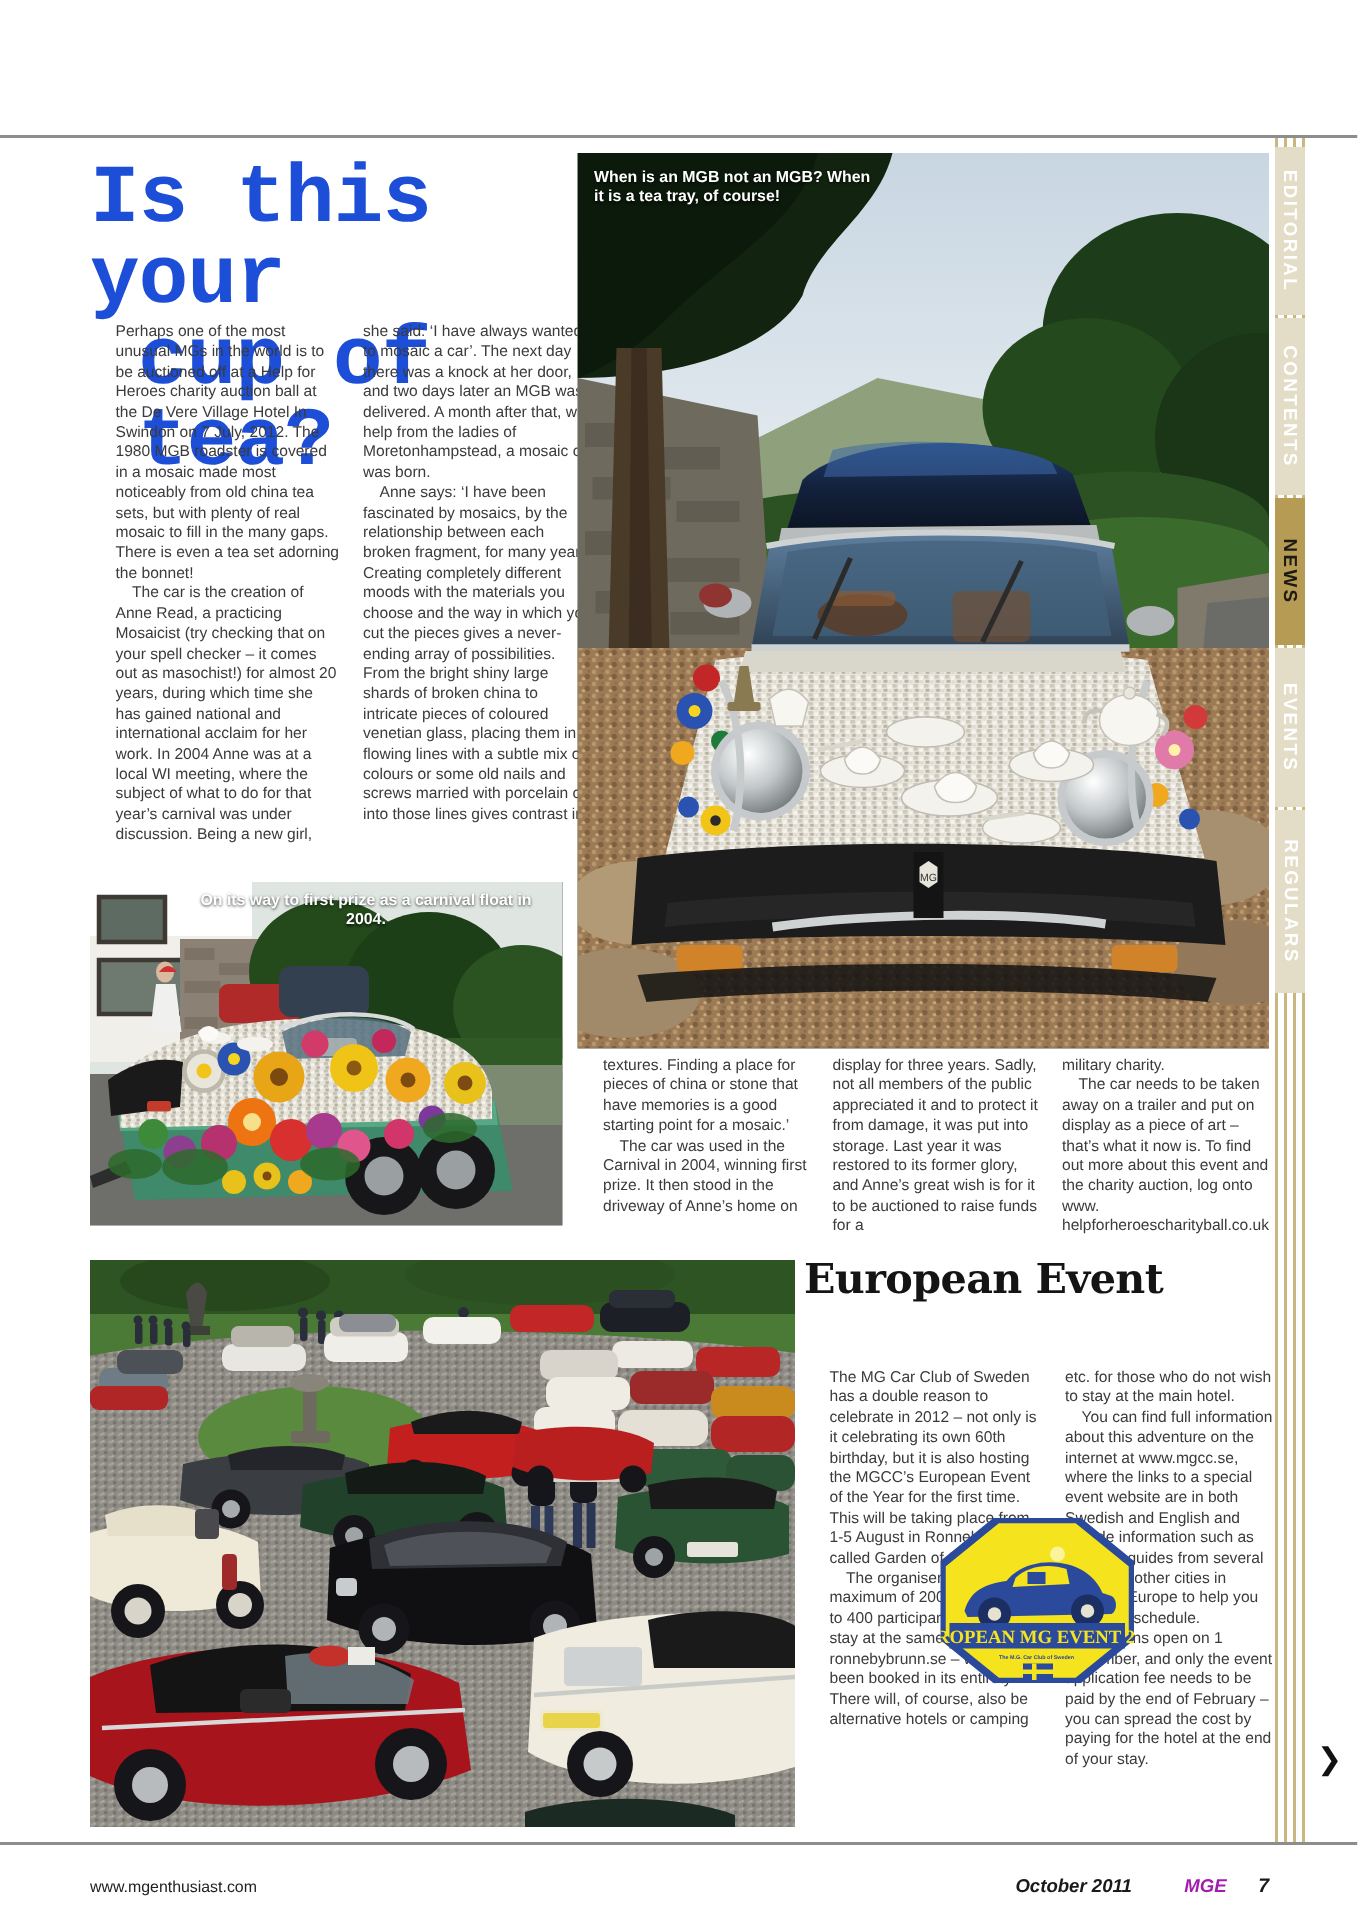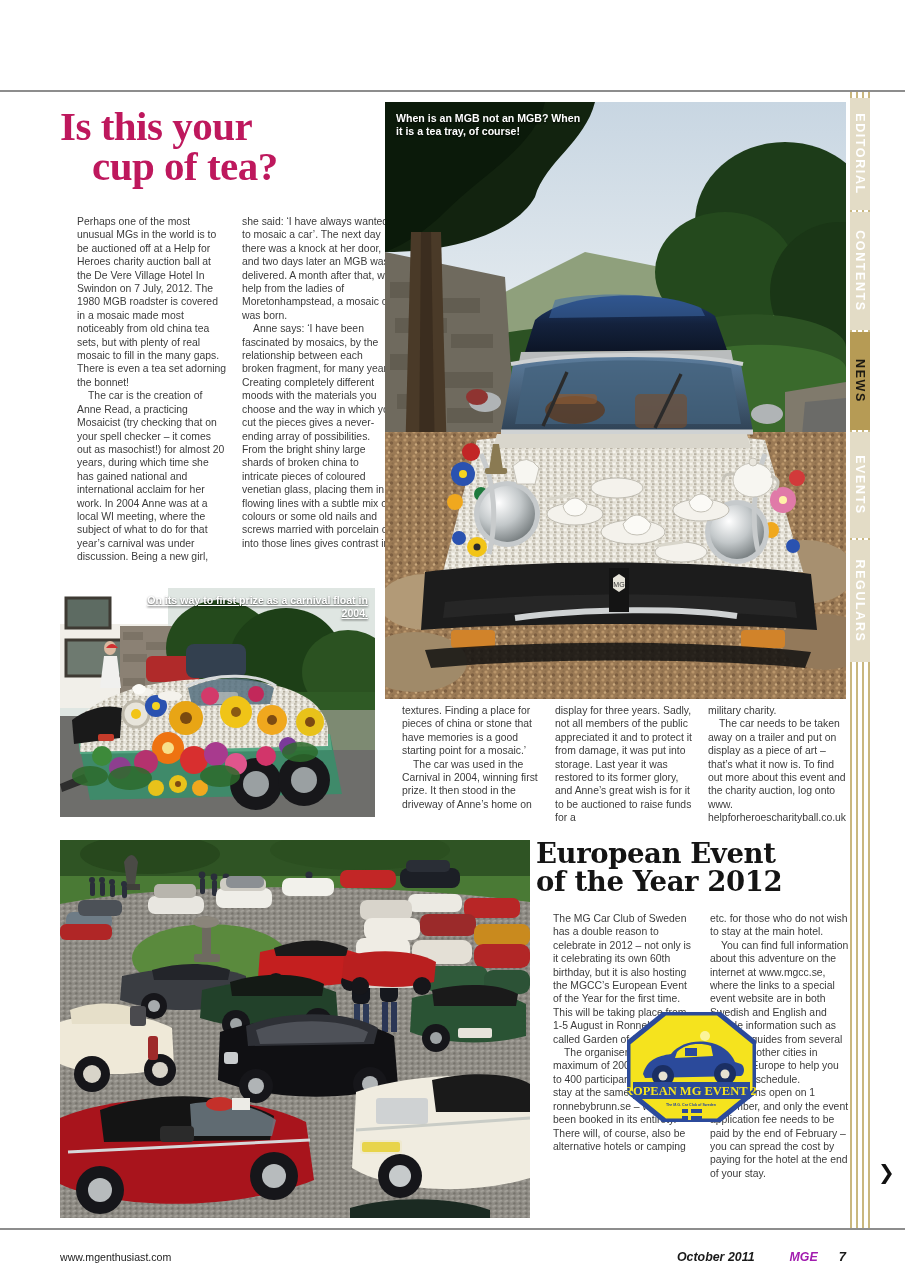--- a/index.html
+++ b/index.html
@@ -47,26 +47,26 @@
     position:absolute;left:32px;top:1068px;
     font-size:20px;color:#111;font-weight:bold;
     font-family:"DejaVu Sans", sans-serif;
   }
 
   
   .content{position:absolute;left:60px;top:100px;width:786px;height:1110px;}
 
   
   .headline{
-    font-family:Liberation Serif, serif;
+    font-family:Liberation Mono, monospace;
     font-weight:bold;
-    font-size:41px;
+    font-size:55px;
     line-height:0.98;
     letter-spacing:-0.5px;
-    color:#be185d;
+    color:#1d4ed8;
     margin:0;
     width:310px;
     padding-top:6px;
   }
   .headline .l2{display:block;margin-left:32px;}
 
   
   .bodycol{
     font-size:10.4px;
     line-height:13.4px;
@@ -94,21 +94,21 @@
   
   .photo-park{left:0px;top:740px;width:470px;height:378px;}
 
   .caption{
     position:absolute;
     color:#fff;font-weight:bold;font-size:10.6px;line-height:12.6px;
     text-shadow:0 1px 2px rgba(0,0,0,.75);
     z-index:5;
   }
   .cap-mgb{left:336px;top:12px;width:190px;}
-  .cap-float{left:60px;top:494px;width:248px;text-align:right;text-decoration:underline;}
+  .cap-float{left:60px;top:494px;width:248px;text-align:center;}
 
   
   .art1-bottom{position:absolute;left:325px;top:604px;width:461px;}
   .abcol{position:absolute;top:0;width:140px;}
   .abc1{left:0;}
   .abc2{left:153px;}
   .abc3{left:306px;}
 
   
   .art2{position:absolute;left:476px;top:740px;width:310px;}
@@ -660,21 +660,20 @@
         <rect x="172" y="258" width="18" height="12" fill="#ecebe6"></rect>
         <rect x="70" y="166" width="16" height="20" rx="3" fill="#4a4a4e"></rect>
 
         <path d="M290 368 C330 356 392 356 430 370 L430 378 L290 378 Z" fill="#1b2a22"></path>
       </svg>
     </div>
 
     <div class="art2">
       <h2 class="headline2">
         <span>European Event</span><br>
-        <span>of the Year 2012</span>
       </h2>
       <div class="bodycol a2col a2c1">
         <p>The MG Car Club of Sweden has a double reason to celebrate in 2012 – not only is it celebrating its own 60th birthday, but it is also hosting the MGCC’s European Event of the Year for the first time. This will be taking place from 1-5 August in Ronneby, the so-called Garden of Sweden.</p>
         <p>The organisers can accept a maximum of 200 cars, with up to 400 participants all able to stay at the same hotel – www. ronnebybrunn.se – which has been booked in its entirety. There will, of course, also be alternative hotels or camping</p>
       </div>
       <div class="bodycol a2col a2c2">
         <p>etc. for those who do not wish to stay at the main hotel.</p>
         <p>You can find full information about this adventure on the internet at www.mgcc.se, where the links to a special event website are in both Swedish and English and include information such as distance guides from several ports and other cities in northern Europe to help you plan your schedule. Applications open on 1 December, and only the event application fee needs to be paid by the end of February – you can spread the cost by paying for the hotel at the end of your stay.</p>
       </div>
     </div>

